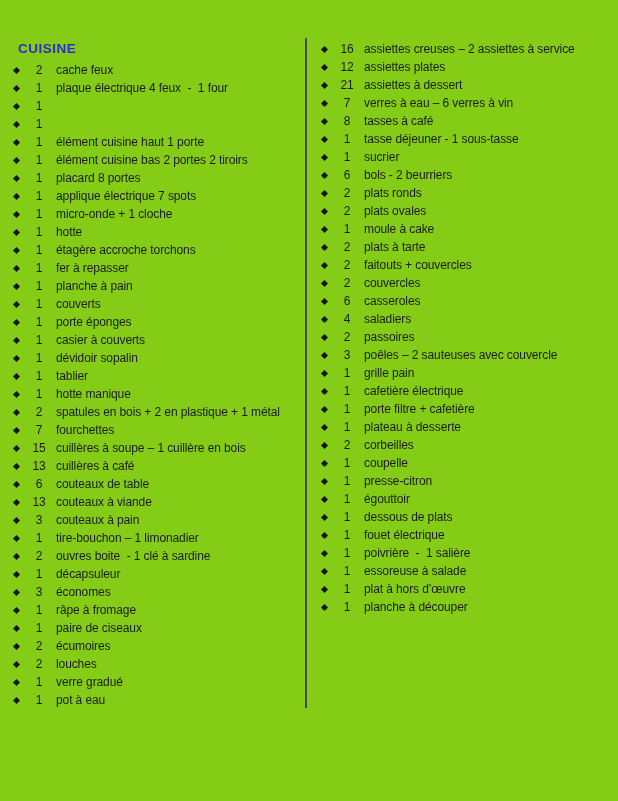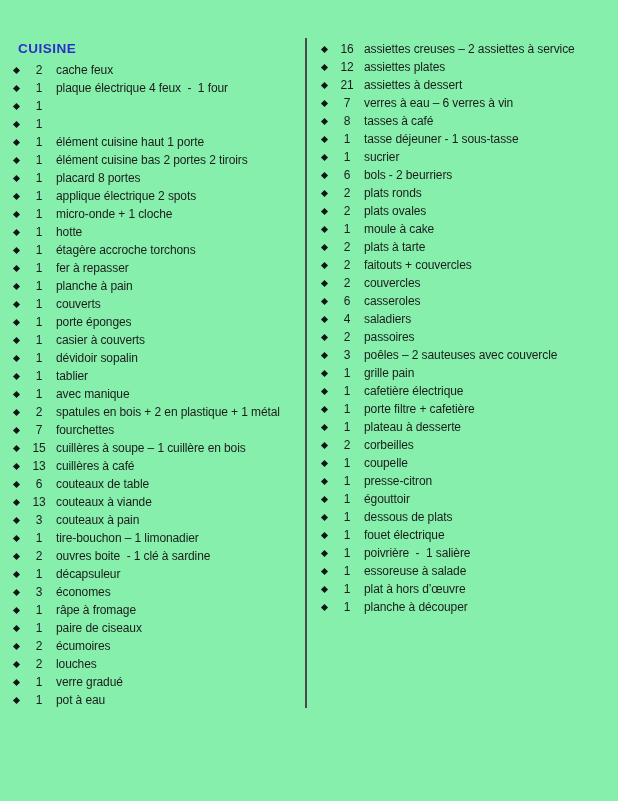--- a/index.html
+++ b/index.html
@@ -68,43 +68,43 @@
     left: 305px;
     top: 38px;
     width: 2px;
     height: 670px;
     background: #4a4a4a;
   }
 </style>
 </head>
 <body>
 
-<div class="page" style="background: #86efac; color: rgb(28, 28, 28);">
+<div class="page" style="background: #84cc16; color: rgb(28, 28, 28);">
   <h1 class="page-title" style="color: rgb(45, 45, 199);">CUISINE</h1>
   <div class="divider" style="background: rgb(74, 74, 74);"></div>
   <div class="column left">
       <div class="row"><span class="bullet"></span><span class="qty">2</span><span class="label">cache feux</span></div>
       <div class="row"><span class="bullet"></span><span class="qty">1</span><span class="label">plaque électrique 4 feux  -  1 four</span></div>
       <div class="row"><span class="bullet"></span><span class="qty">1</span></div>
       <div class="row"><span class="bullet"></span><span class="qty">1</span></div>
       <div class="row"><span class="bullet"></span><span class="qty">1</span><span class="label">élément cuisine haut 1 porte</span></div>
       <div class="row"><span class="bullet"></span><span class="qty">1</span><span class="label">élément cuisine bas 2 portes 2 tiroirs</span></div>
       <div class="row"><span class="bullet"></span><span class="qty">1</span><span class="label">placard 8 portes</span></div>
-      <div class="row"><span class="bullet"></span><span class="qty">1</span><span class="label">applique électrique 2 spots</span></div>
+      <div class="row"><span class="bullet"></span><span class="qty">1</span><span class="label">applique électrique 7 spots</span></div>
       <div class="row"><span class="bullet"></span><span class="qty">1</span><span class="label">micro-onde + 1 cloche</span></div>
       <div class="row"><span class="bullet"></span><span class="qty">1</span><span class="label">hotte</span></div>
       <div class="row"><span class="bullet"></span><span class="qty">1</span><span class="label">étagère accroche torchons</span></div>
       <div class="row"><span class="bullet"></span><span class="qty">1</span><span class="label">fer à repasser</span></div>
       <div class="row"><span class="bullet"></span><span class="qty">1</span><span class="label">planche à pain</span></div>
       <div class="row"><span class="bullet"></span><span class="qty">1</span><span class="label">couverts</span></div>
       <div class="row"><span class="bullet"></span><span class="qty">1</span><span class="label">porte éponges</span></div>
       <div class="row"><span class="bullet"></span><span class="qty">1</span><span class="label">casier à couverts</span></div>
       <div class="row"><span class="bullet"></span><span class="qty">1</span><span class="label">dévidoir sopalin</span></div>
       <div class="row"><span class="bullet"></span><span class="qty">1</span><span class="label">tablier</span></div>
-      <div class="row"><span class="bullet"></span><span class="qty">1</span><span class="label">avec manique</span></div>
+      <div class="row"><span class="bullet"></span><span class="qty">1</span><span class="label">hotte manique</span></div>
       <div class="row"><span class="bullet"></span><span class="qty">2</span><span class="label">spatules en bois + 2 en plastique + 1 métal</span></div>
       <div class="row"><span class="bullet"></span><span class="qty">7</span><span class="label">fourchettes</span></div>
       <div class="row"><span class="bullet"></span><span class="qty">15</span><span class="label">cuillères à soupe – 1 cuillère en bois</span></div>
       <div class="row"><span class="bullet"></span><span class="qty">13</span><span class="label">cuillères à café</span></div>
       <div class="row"><span class="bullet"></span><span class="qty">6</span><span class="label">couteaux de table</span></div>
       <div class="row"><span class="bullet"></span><span class="qty">13</span><span class="label">couteaux à viande</span></div>
       <div class="row"><span class="bullet"></span><span class="qty">3</span><span class="label">couteaux à pain</span></div>
       <div class="row"><span class="bullet"></span><span class="qty">1</span><span class="label">tire-bouchon – 1 limonadier</span></div>
       <div class="row"><span class="bullet"></span><span class="qty">2</span><span class="label">ouvres boite  - 1 clé à sardine</span></div>
       <div class="row"><span class="bullet"></span><span class="qty">1</span><span class="label">décapsuleur</span></div>

